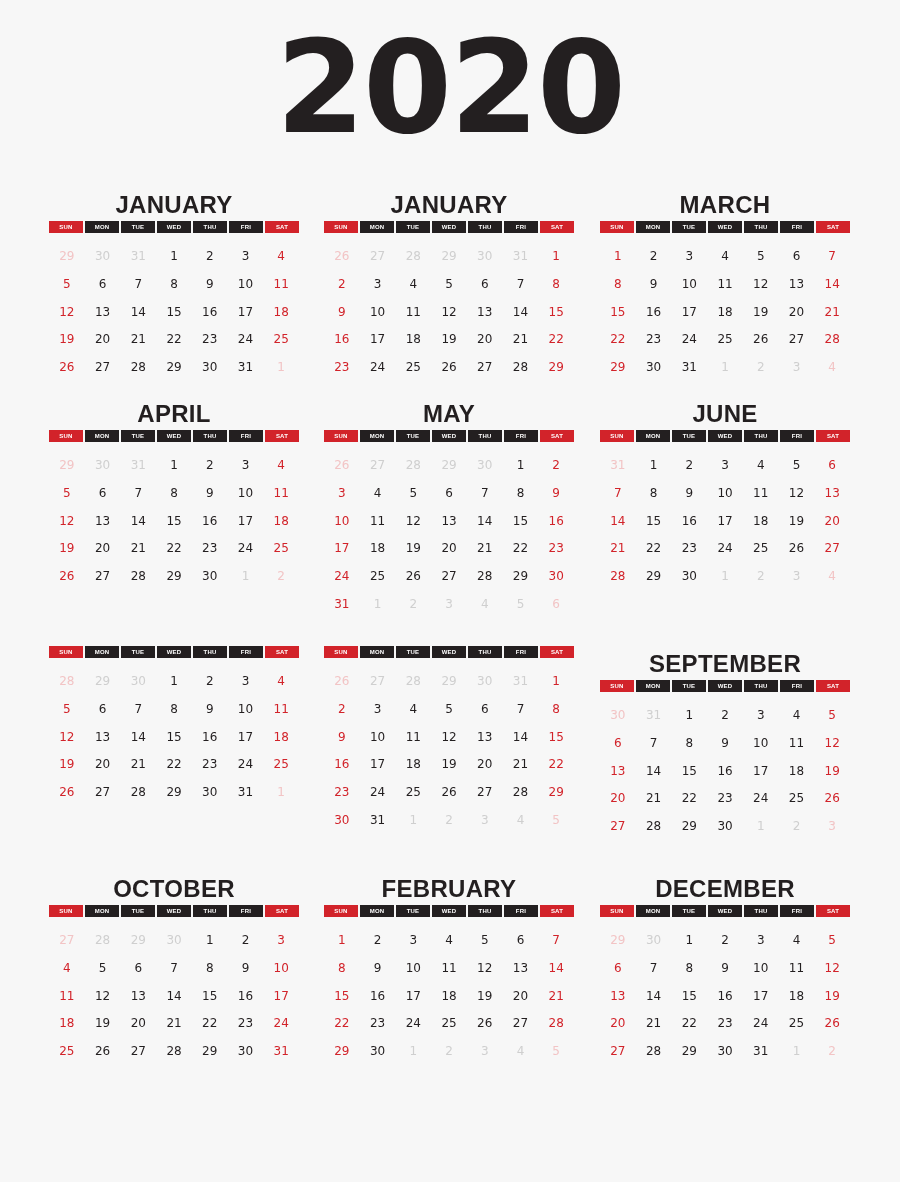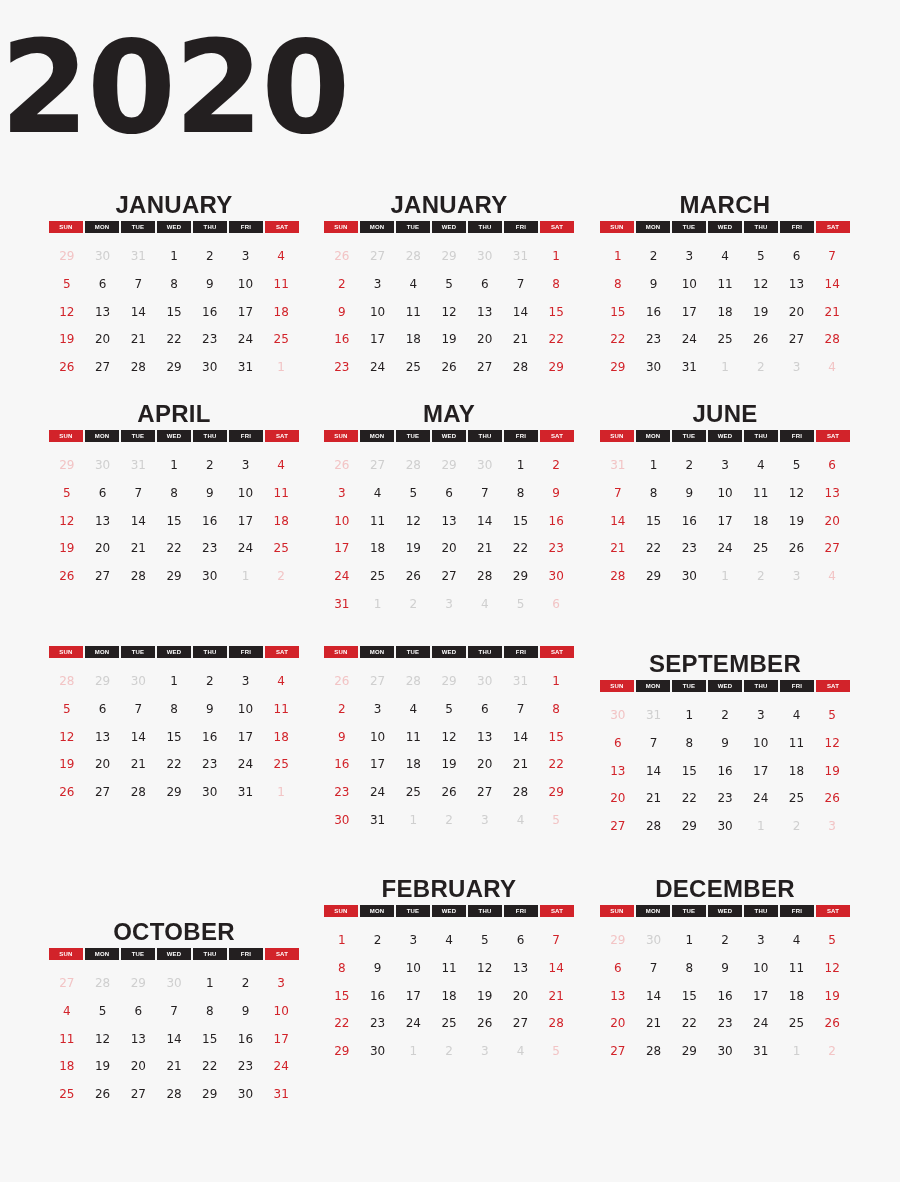--- a/index.html
+++ b/index.html
@@ -5,21 +5,21 @@
   html, body { margin: 0; padding: 0; }
   body {
     width: 900px; height: 1182px;
     background: #f7f7f7;
     font-family: "DejaVu Sans", sans-serif;
     position: relative;
     overflow: hidden;
   }
   .year {
     position: absolute; left: 0; right: 0; top: 18px;
-    text-align: left;
+    text-align: center;
     font-family: "DejaVu Sans", sans-serif;
     font-weight: bold;
     font-size: 128px;
     line-height: 140px;
     color: #231f20;
     letter-spacing: -2px;
   }
   .month {
     position: absolute;
     width: 250px;
@@ -616,21 +616,21 @@
           <div class="day red">27</div>
           <div class="day">28</div>
           <div class="day">29</div>
           <div class="day">30</div>
           <div class="day dim">1</div>
           <div class="day dim">2</div>
           <div class="day dimred">3</div>
         </div>
       </div>
     </div>
-    <div class="month" style="left: 49px; top: 878px; margin-top: 43px;">
+    <div class="month" style="left: 49px; top: 878px;">
       <div class="month-name">OCTOBER</div>
       <div class="dow-row">
         <div class="dow wk">SUN</div>
         <div class="dow">MON</div>
         <div class="dow">TUE</div>
         <div class="dow">WED</div>
         <div class="dow">THU</div>
         <div class="dow">FRI</div>
         <div class="dow wk">SAT</div>
       </div>

